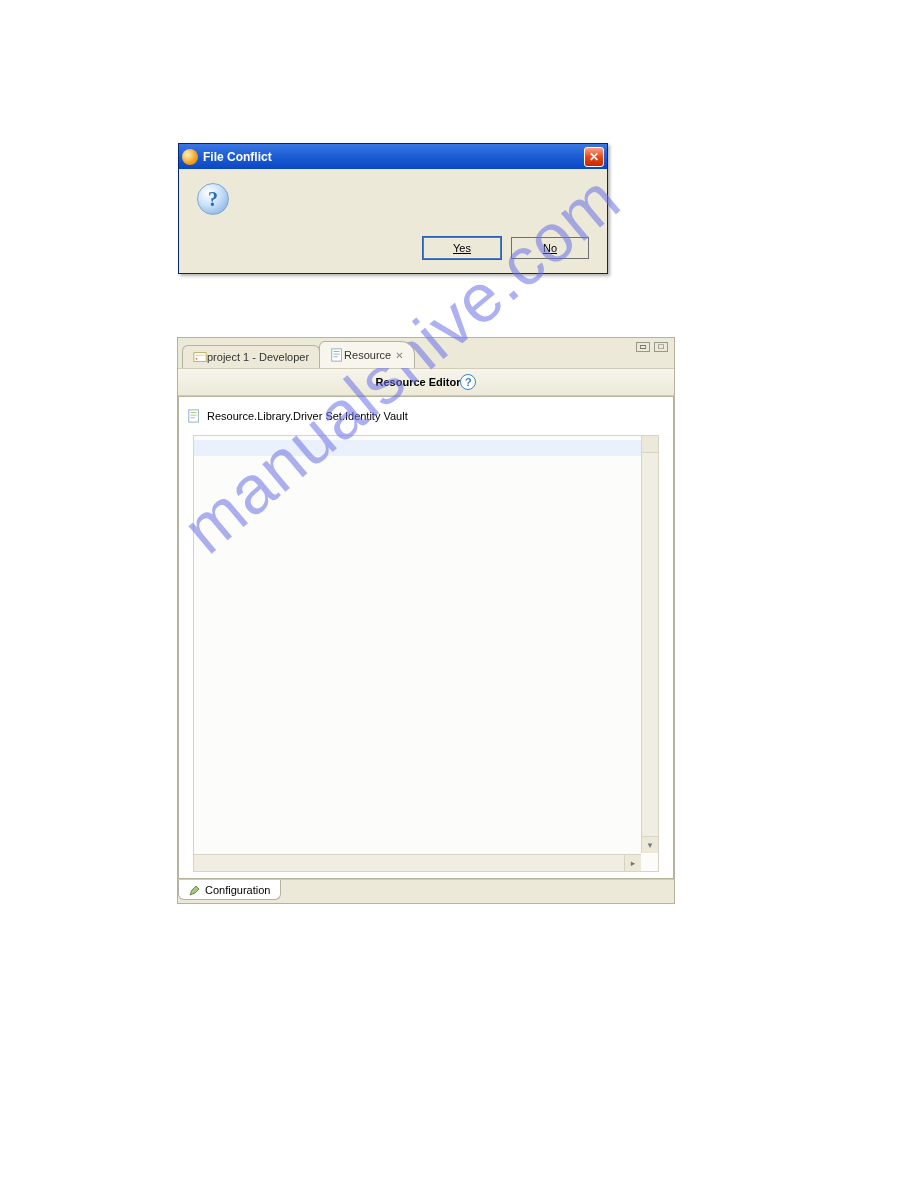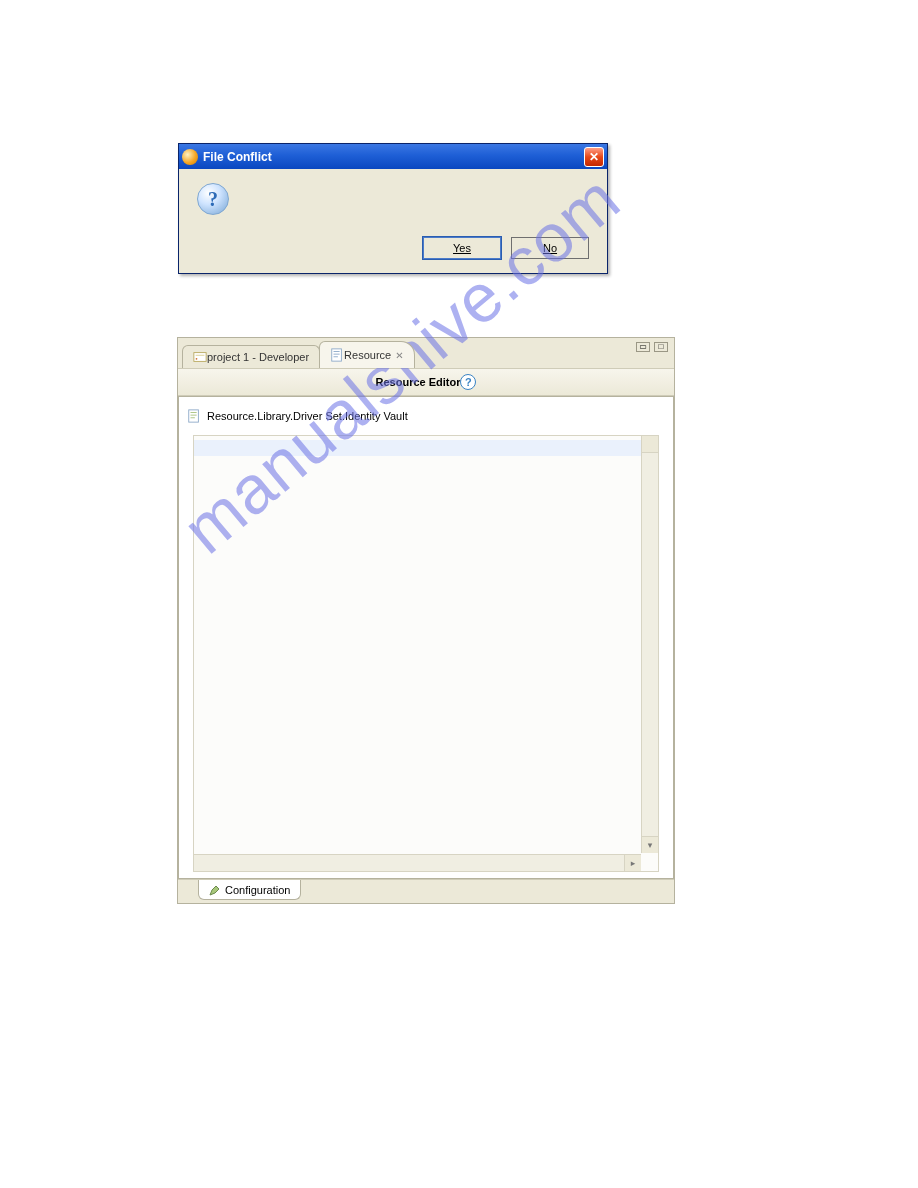--- a/index.html
+++ b/index.html
@@ -184,21 +184,21 @@
     position:absolute; left:0; right:17px; bottom:0;
     height: 17px;
     background:#f0eee2;
     border-top: 1px solid #d7d4c3;
   }
   .xml-area .h-scroll .thumb-r { position:absolute; right:0; top:0; height:100%; width:17px; border-left:1px solid #d7d4c3; background:#ece9d8; display:flex; align-items:center; justify-content:center; font-size:9px; color:#777;}
 
   .bottom-tabs {
     height: 24px;
     display: flex; align-items: flex-start;
-    padding-left: 20px;
+    padding-left: 0;
     background: #ECE9D8;
     border-top: 1px solid #cfccb8;
   }
   .btab {
     height: 20px;
     padding: 0 10px;
     display: flex; align-items: center; gap: 4px;
     font-size: 11px;
     background: #fff;
     border: 1px solid #B5B29E;

